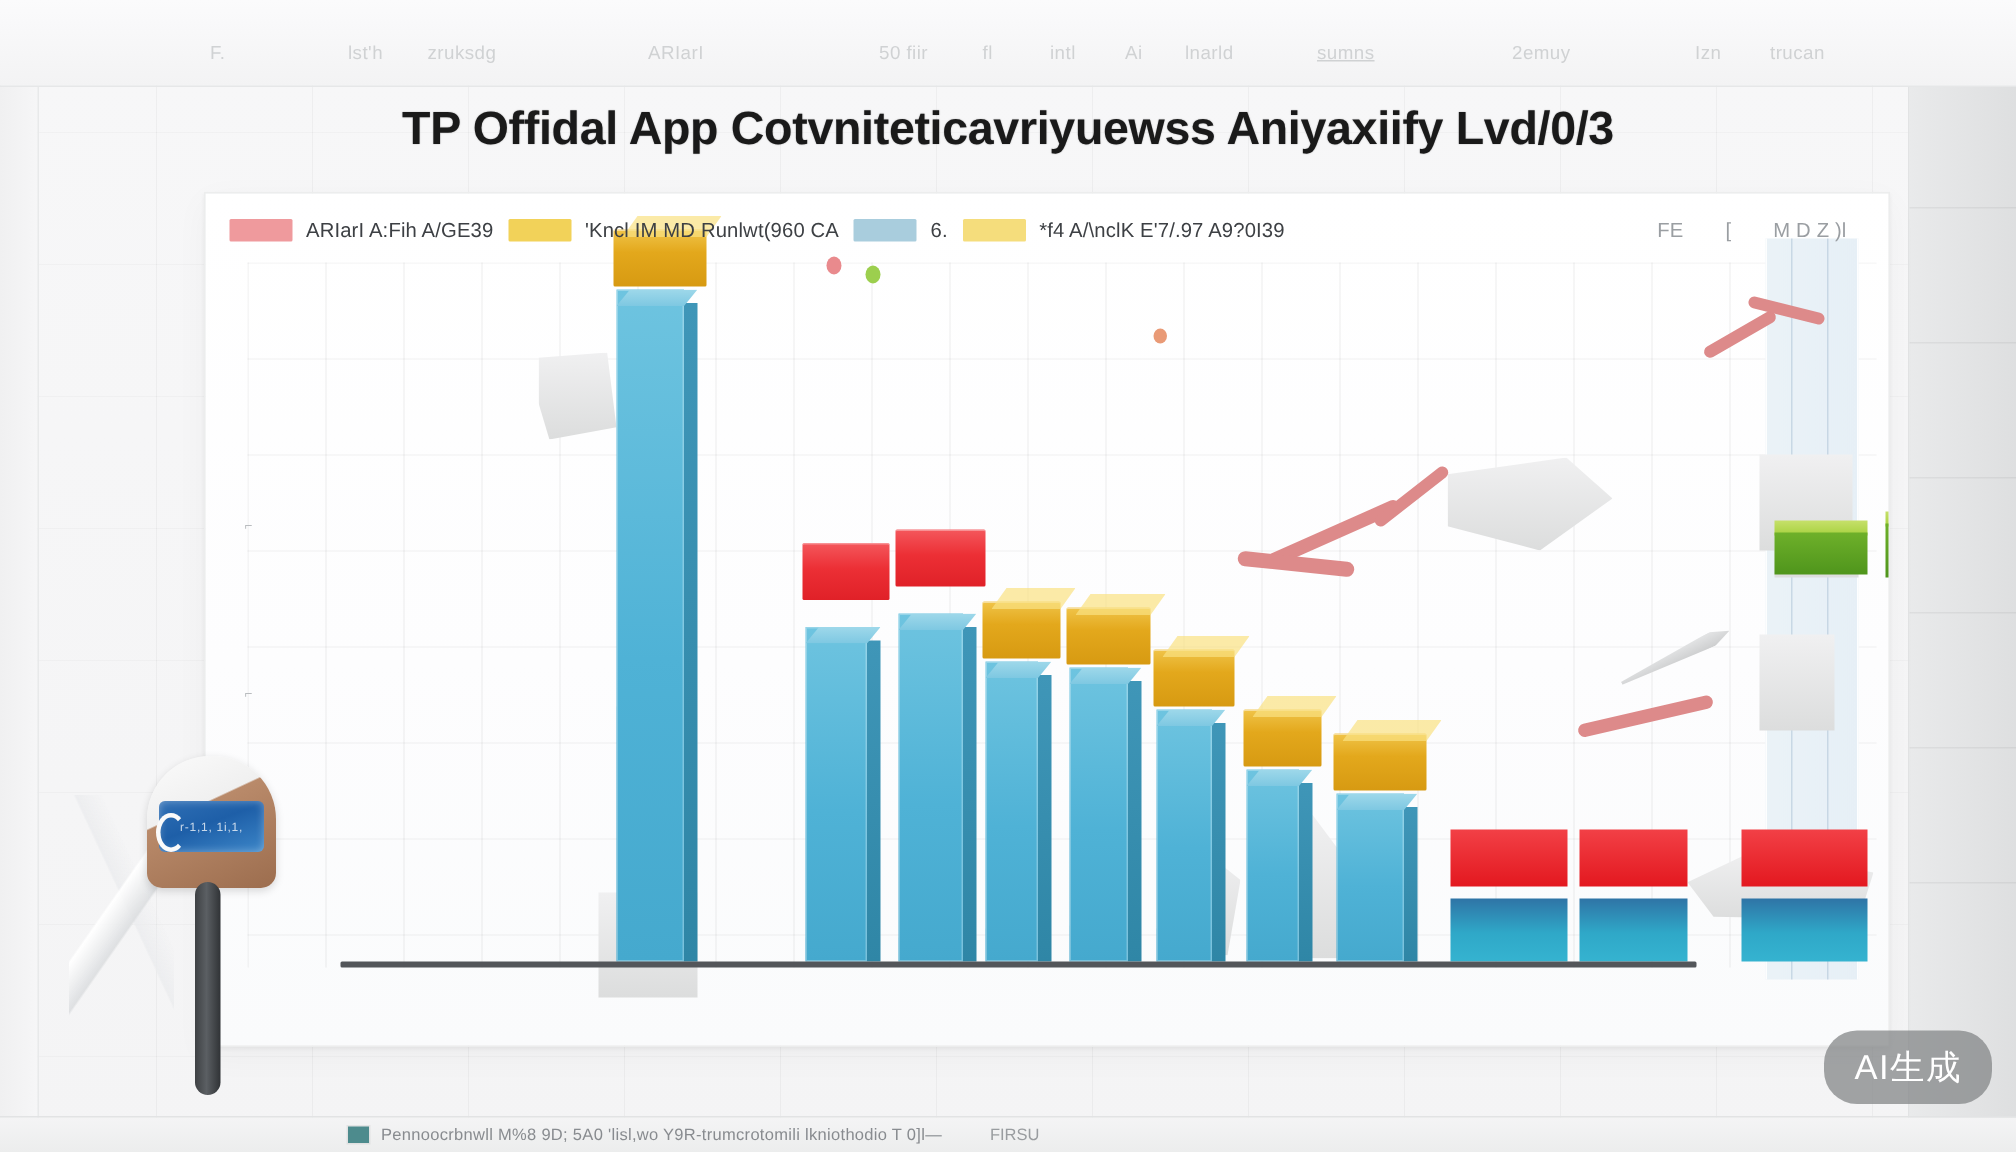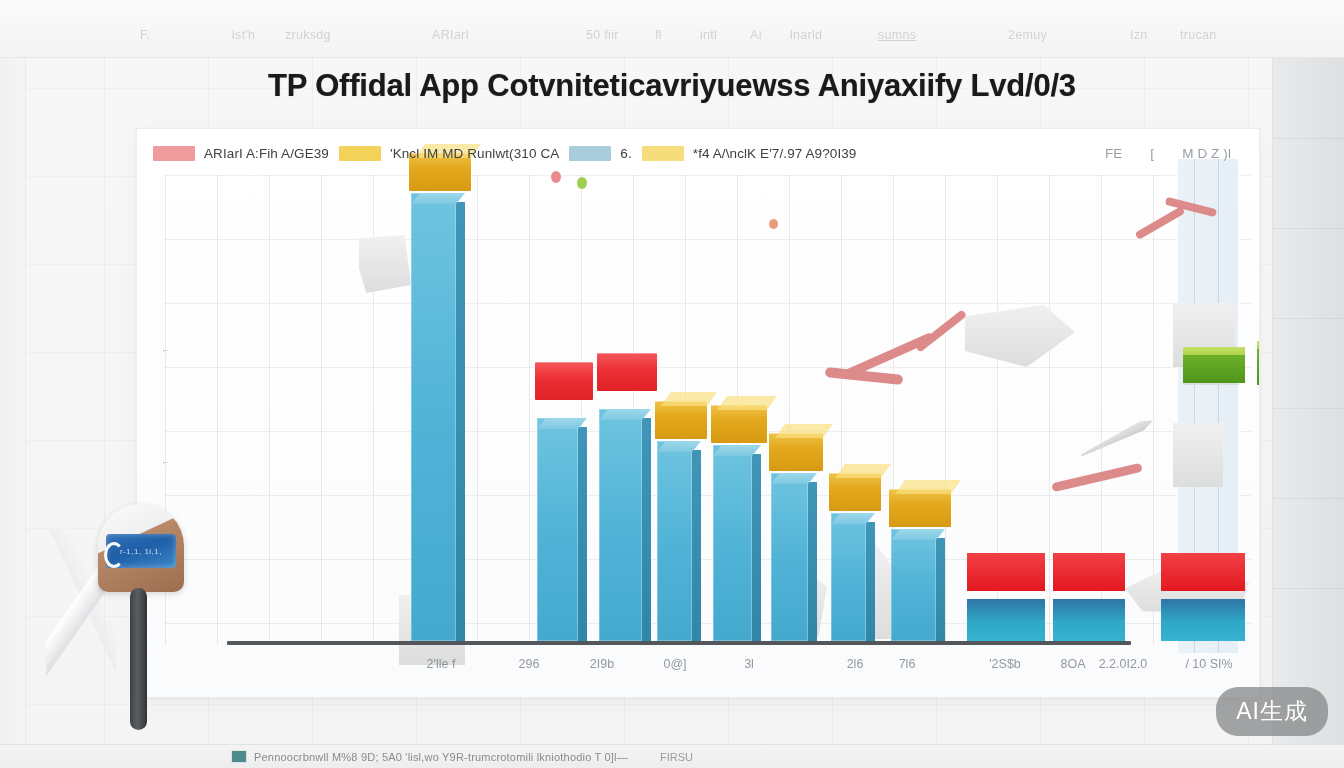--- a/index.html
+++ b/index.html
@@ -294,21 +294,21 @@
   <div id="plot-grid"></div>
   <div id="blue-panel"></div>
 
   <div id="legend">
       <div class="legend-item">
         <span class="legend-swatch" style="background: rgb(239, 154, 157);"></span>
         <span class="legend-text">ARIarI A:Fih A/GE39</span>
       </div>
       <div class="legend-item">
         <span class="legend-swatch" style="background: rgb(242, 210, 89);"></span>
-        <span class="legend-text">'Kncl IM MD Runlwt(310 CA</span>
+        <span class="legend-text">'Kncl IM MD Runlwt(960 CA</span>
       </div>
       <div class="legend-item">
         <span class="legend-swatch" style="background: rgb(169, 205, 221);"></span>
         <span class="legend-text">6.</span>
       </div>
       <div class="legend-item">
         <span class="legend-swatch" style="background: rgb(245, 221, 124);"></span>
         <span class="legend-text">*f4 A/\nclK E'7/.97 A9?0I39</span>
       </div>
       <div class="legend-gap"></div>
@@ -434,33 +434,20 @@
         </div>
         <div class="greenblock" style="left: 1092px; top: 166px; width: 74px; height: 44px;">
           <div class="gtop"></div>
           <div class="gbody"></div>
         </div>
       </div>
 
     <div id="axis-line"></div>
   </div>
 
-  <div id="xlabels">
-      <div class="xlab" style="left: 276px;">2'lle f</div>
-      <div class="xlab" style="left: 364px;">296</div>
-      <div class="xlab" style="left: 437px;">2I9b</div>
-      <div class="xlab" style="left: 510px;">0@]</div>
-      <div class="xlab" style="left: 584px;">3l</div>
-      <div class="xlab" style="left: 690px;">2l6</div>
-      <div class="xlab" style="left: 742px;">7l6</div>
-      <div class="xlab" style="left: 840px;">'2S$b</div>
-      <div class="xlab" style="left: 908px;">8OA</div>
-      <div class="xlab" style="left: 958px;">2.2.0I2.0</div>
-      <div class="xlab" style="left: 1044px;">/ 10 SI%</div>
-    </div>
 </div>
 
 <div id="magnifier">
   <div id="mag-shards"></div>
   <div id="mag-head"></div>
   <div id="mag-screen">
     <span id="mag-screen-text">r-1,1, 1i,1,</span>
   </div>
   <div id="mag-ring-l"></div>
   <div id="mag-handle"></div>

